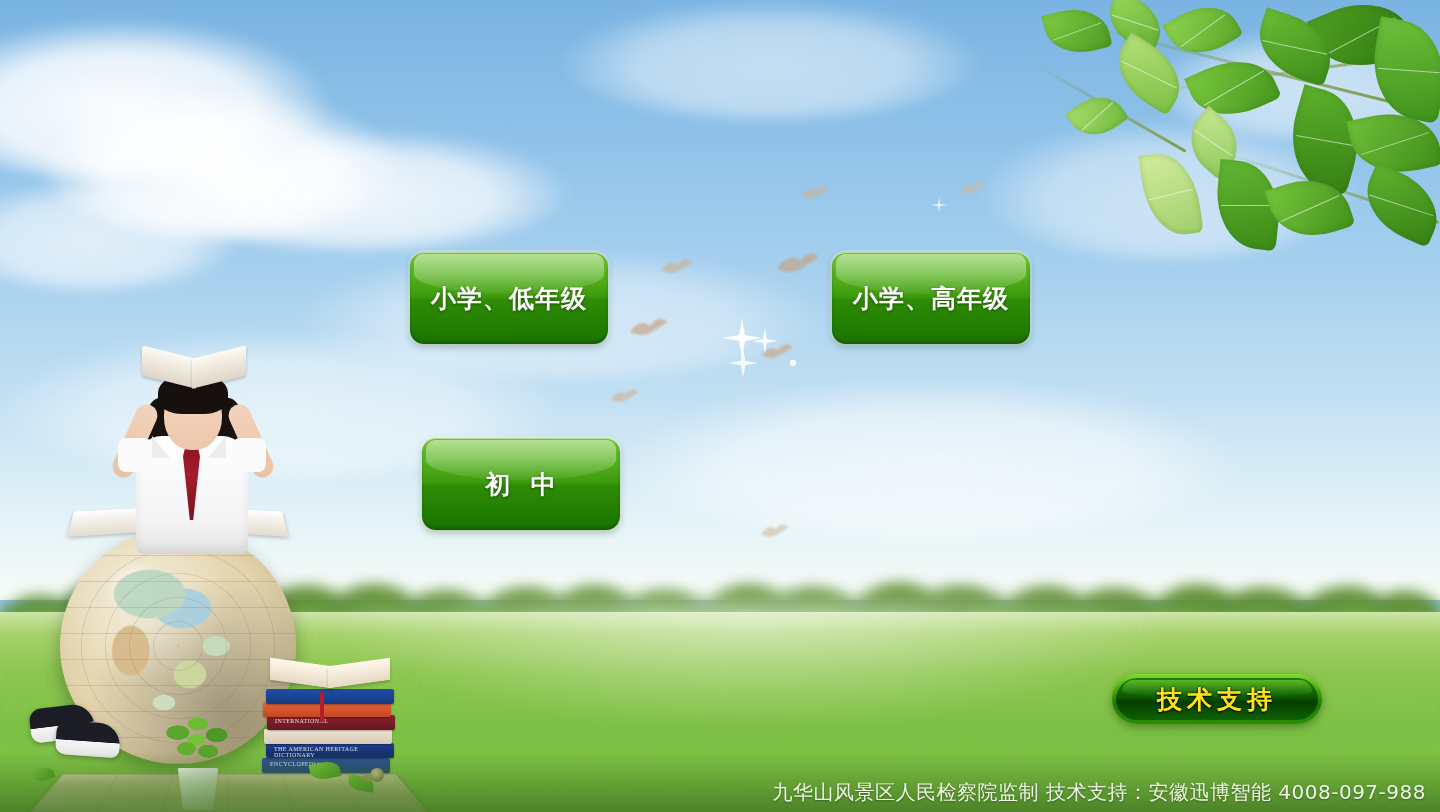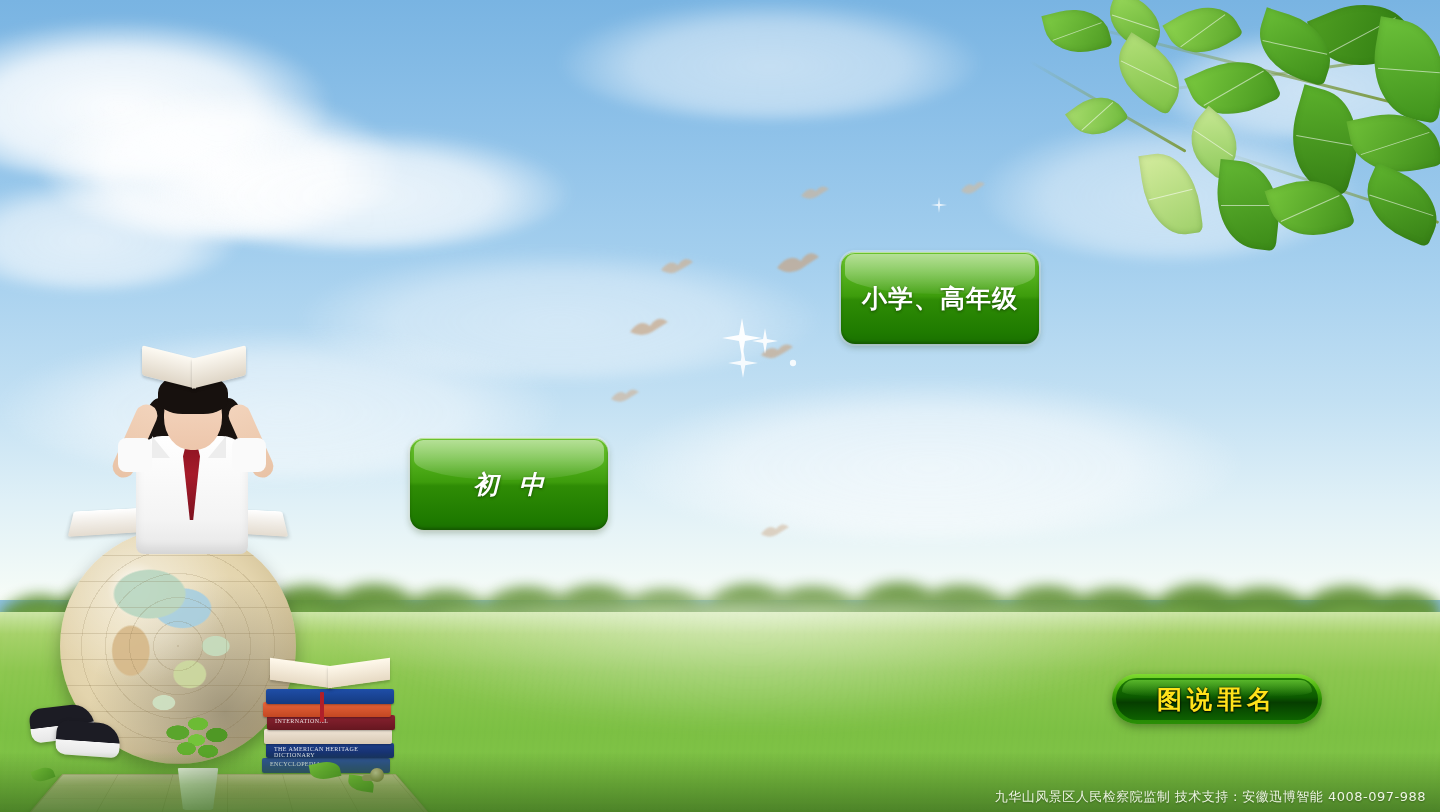--- a/index.html
+++ b/index.html
@@ -160,22 +160,22 @@
     justify-content: center;
     width: 100%; height: 100%;
     color: #ffffff;
     font-size: 25px;
     font-weight: bold;
     letter-spacing: 1px;
     text-shadow: 0 1px 3px rgba(0,0,0,.45);
     white-space: pre;
   }
   .bp-0 { left: 0px;   top: 0px;   }
-  .bp-1 { left: 422px; top: 0px; margin-left: 9px;   }
-  .bp-2 { left: 0px;   top: 186px; font-style: italic; }
+  .bp-1 { left: 422px; top: 0px;   }
+  .bp-2 { left: 12px;   top: 186px; }
   .bp-3 { left: 422px; top: 186px; }
 
   
   .pill {
     position: absolute;
     left: 1112px; top: 674px;
     width: 210px; height: 50px;
     border-radius: 25px;
     background: linear-gradient(to bottom, #7fdc30 0%, #3fa508 35%, #1d7a00 60%, #2a8f06 100%);
     padding: 4px;
@@ -207,21 +207,21 @@
     font-weight: bold;
     letter-spacing: 5px;
     text-shadow: 0 0 2px rgba(0,0,0,.8), 0 1px 2px rgba(0,0,0,.9);
   }
 
   
   .footer {
     position: absolute;
     right: 14px; bottom: 6px;
     color: #eef6e4;
-    font-size: 13px;
+    font-size: 20px;
     letter-spacing: .5px;
     text-shadow: 0 1px 2px rgba(0,0,0,.35);
     white-space: nowrap;
   }
 
   
   .dove {
     position: absolute;
     filter: blur(1.2px);
     opacity: .8;
@@ -635,30 +635,33 @@
     <div class="mini-leaf ml2"></div>
     <div class="mini-leaf ml3"></div>
     <div class="snail">
       <div class="snail-body"></div>
       <div class="snail-shell"></div>
     </div>
   </div>
 
 
   <div class="btn-grid">
+    <div class="gbtn bp-0">
+      <span class="lbl">小学、低年级</span>
+    </div>
     <div class="gbtn bp-1">
       <span class="lbl">小学、高年级</span>
     </div>
     <div class="gbtn bp-2">
       <span class="lbl">初  中</span>
     </div>
   </div>
 
   <div class="pill">
     <div class="pill-inner">
-      <span class="lbl">图说罪名</span>
+      <span class="lbl">技术支持</span>
     </div>
   </div>
 
   <div class="footer-band"></div>
   <div class="footer">九华山风景区人民检察院监制  技术支持：安徽迅博智能  4008-097-988</div>
 
 </div>
 
 </body></html>

